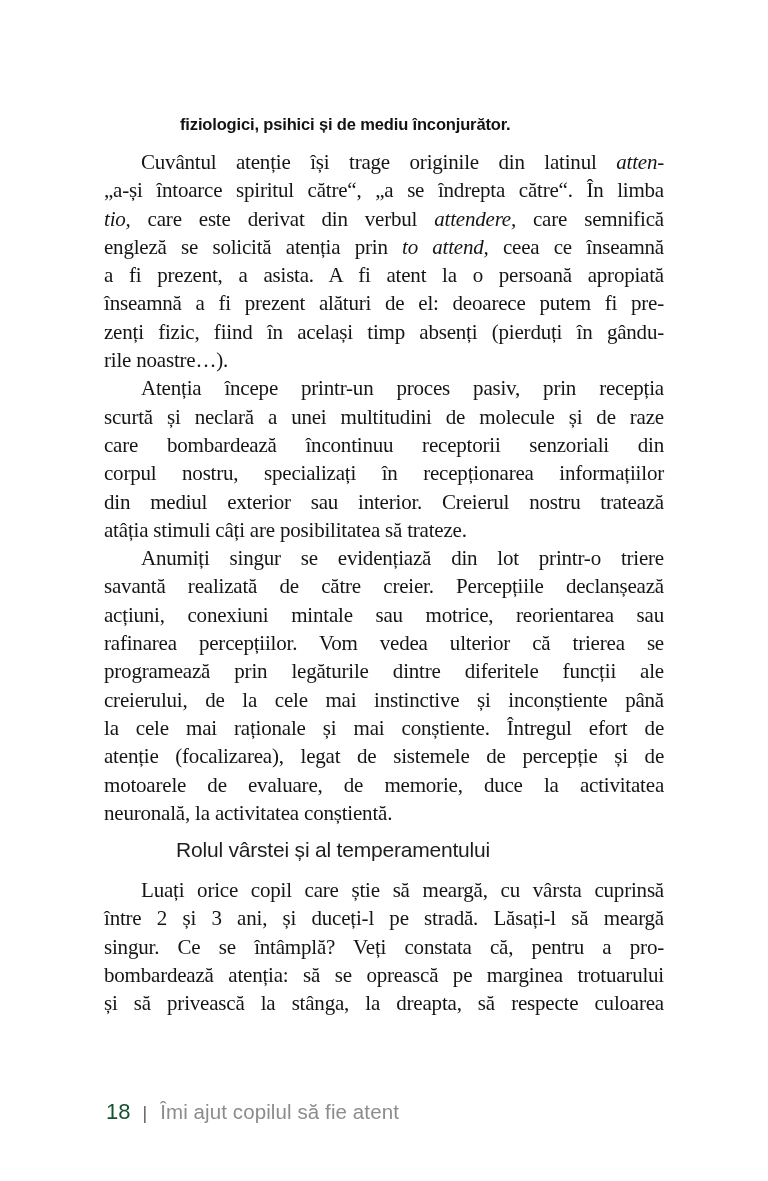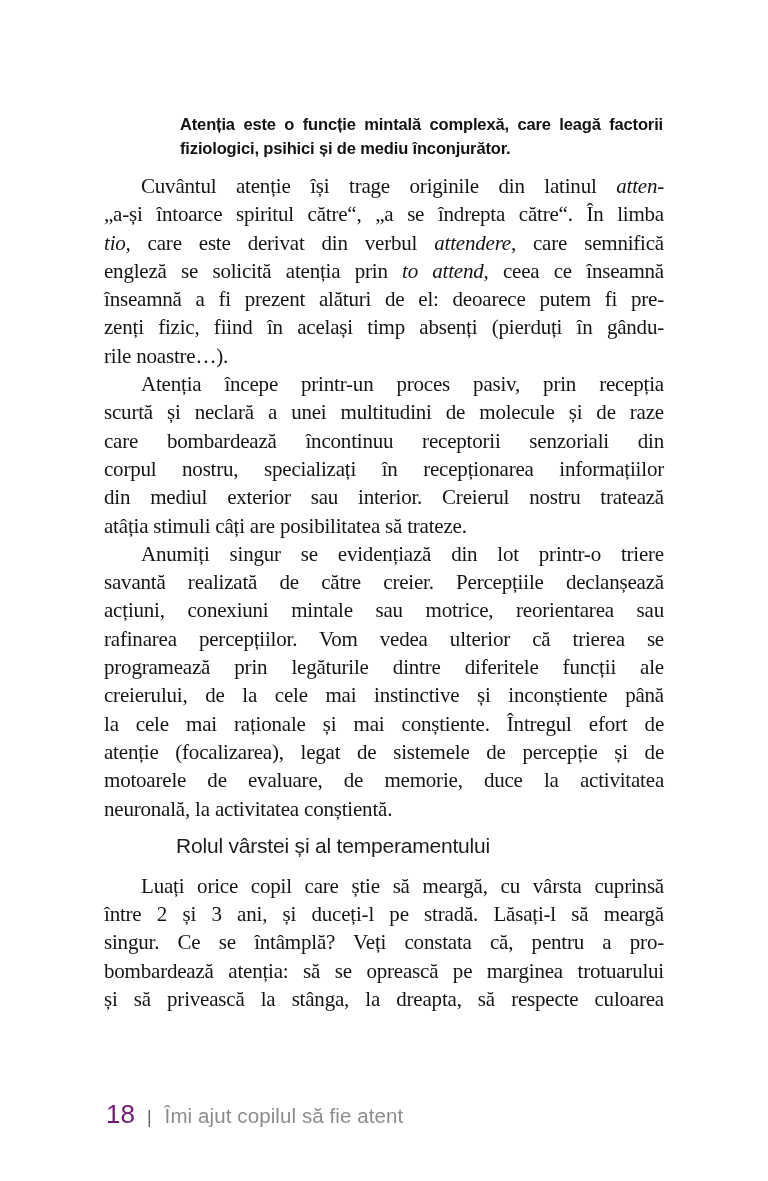--- a/index.html
+++ b/index.html
@@ -48,22 +48,22 @@
   }
   .footer {
     position: absolute;
     left: 106px;
     top: 1099px;
     display: flex;
     align-items: baseline;
     font-family: "Liberation Sans", sans-serif;
   }
   .footer .pagenum {
-    font-size: 26px;
-    color: #701a75;
+    font-size: 22px;
+    color: #14532d;
     text-align: center;
   }
   .footer .sep {
     font-size: 18px;
     color: #5f5f5f;
     padding: 0 13px 0 12px;
     font-weight: 300;
   }
   .footer .booktitle {
     font-size: 20.5px;
@@ -71,28 +71,28 @@
     letter-spacing: 0.1px;
   }
   i { font-style: italic; }
 </style>
 </head>
 <body>
 
 <div class="page">
   <div class="content">
       <div class="intro">
-        <div class="line j"><span>Atenția este o funcție mintală complexă, care leagă factorii</span></div>
         <div class="line"><span>fiziologici, psihici și de mediu înconjurător.</span></div>
       </div>
       <div class="para">
         <div class="line j first"><span>Cuvântul atenție își trage originile din latinul </span><i>atten-</i></div>
         <div class="line j"><span>„a-și întoarce spiritul către“, „a se îndrepta către“. În limba</span></div>
         <div class="line j"><i>tio,</i><span> care este derivat din verbul </span><i>attendere,</i><span> care semnifică</span></div>
         <div class="line j"><span>engleză se solicită atenția prin </span><i>to attend,</i><span> ceea ce înseamnă</span></div>
+        <div class="line j"><span>a fi prezent, a asista. A fi atent la o persoană apropiată</span></div>
         <div class="line j"><span>înseamnă a fi prezent alături de el: deoarece putem fi pre-</span></div>
         <div class="line j"><span>zenți fizic, fiind în același timp absenți (pierduți în gându-</span></div>
         <div class="line"><span>rile noastre…).</span></div>
       </div>
       <div class="para">
         <div class="line j first"><span>Atenția începe printr-un proces pasiv, prin recepția</span></div>
         <div class="line j"><span>scurtă și neclară a unei multitudini de molecule și de raze</span></div>
         <div class="line j"><span>care bombardează încontinuu receptorii senzoriali din</span></div>
         <div class="line j"><span>corpul nostru, specializați în recepționarea informațiilor</span></div>
         <div class="line j"><span>din mediul exterior sau interior. Creierul nostru tratează</span></div>

